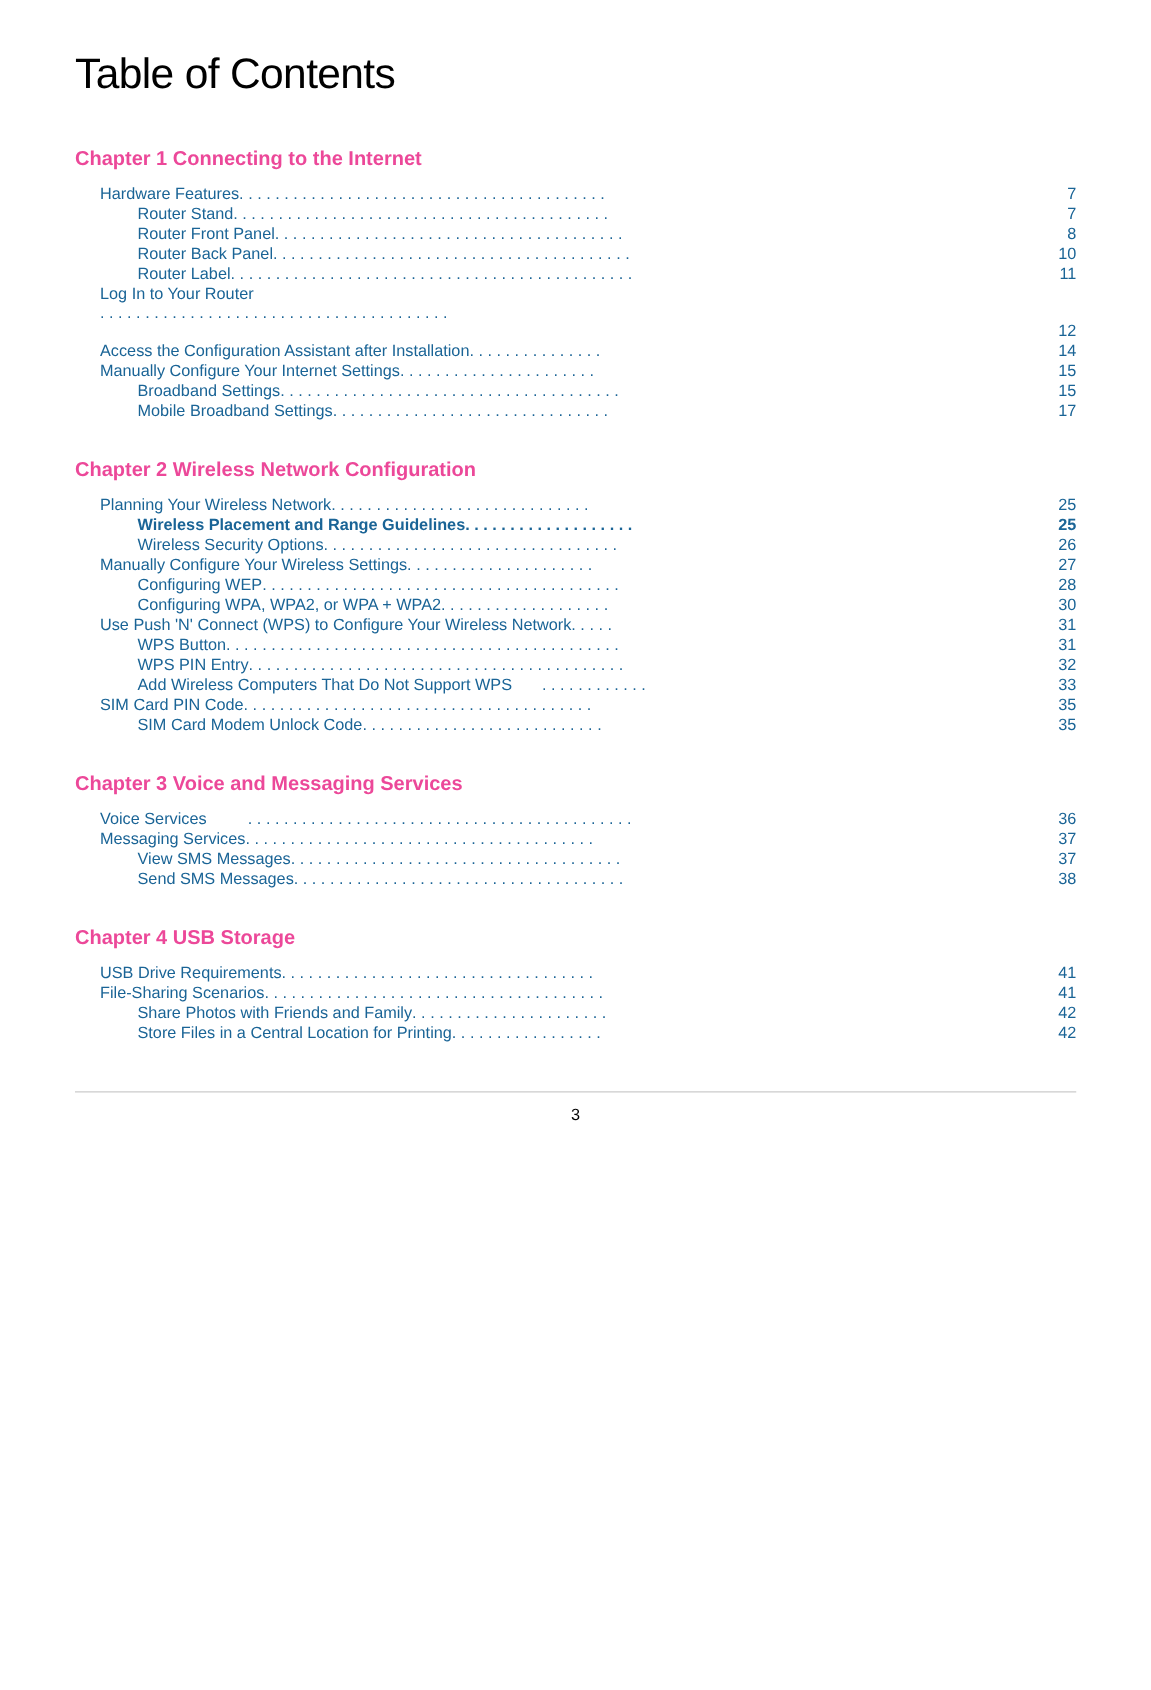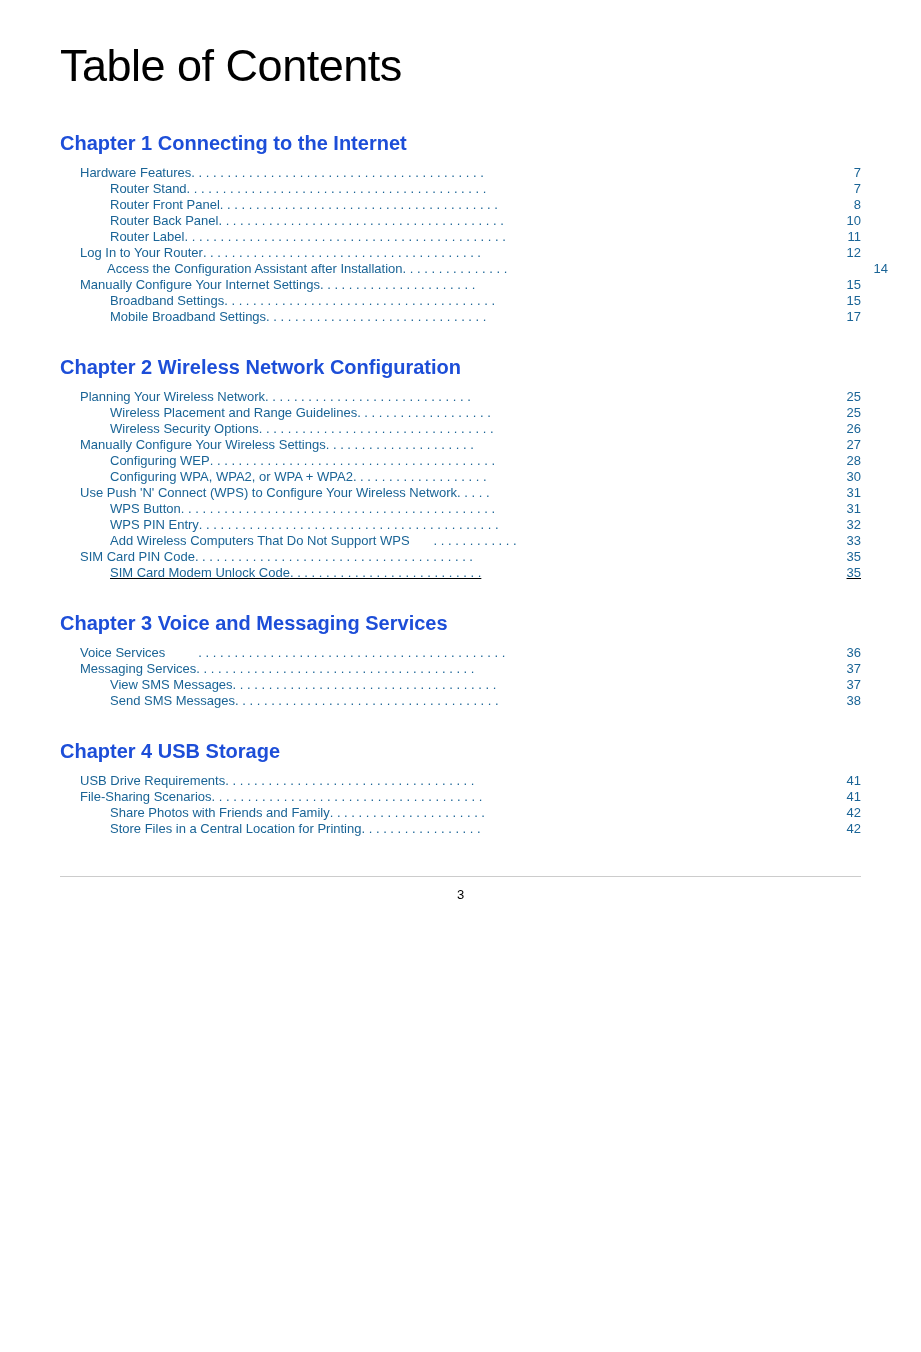--- a/index.html
+++ b/index.html
@@ -11,39 +11,39 @@
     body {
       width: 921px;
       min-height: 1352px;
       background: #ffffff;
       font-family: Arial, Helvetica, sans-serif;
       color: #000000;
       padding: 40px 60px 60px 60px;
     }
 
     .page-title {
-      font-size: 45px;
+      font-size: 34px;
       font-weight: 300;
       color: #000000;
       margin-bottom: 40px;
       letter-spacing: -0.5px;
     }
 
     .toc-container {
       padding-left: 20px;
     }
 
     .chapter-section {
       margin-bottom: 32px;
     }
 
     .chapter-heading {
-      font-size: 20px;
+      font-size: 16px;
       font-weight: bold;
-      color: #1d4ed8;
+      color: #ec4899;
       margin-bottom: 10px;
       margin-left: -20px;
     }
 
     .toc-row {
       display: flex;
       width: 100%;
       margin-bottom: 1px;
     }
 
@@ -105,26 +105,26 @@
       <div class="toc-row" style="padding-left: 30px; align-items: center;">
         <span class="toc-label">Router Back Panel</span>
         <span class="toc-dots">. . . . . . . . . . . . . . . . . . . . . . . . . . . . . . . . . . . . . . . .</span>
         <span class="toc-page">10</span>
       </div>
       <div class="toc-row" style="padding-left: 30px;">
         <span class="toc-label">Router Label</span>
         <span class="toc-dots">. . . . . . . . . . . . . . . . . . . . . . . . . . . . . . . . . . . . . . . . . . . . .</span>
         <span class="toc-page">11</span>
       </div>
-      <div class="toc-row" style="padding-left: 0px;">
+      <div class="toc-row" style="padding-left: 0px; flex-direction: column;">
         <span class="toc-label">Log In to Your Router</span>
         <span class="toc-dots">. . . . . . . . . . . . . . . . . . . . . . . . . . . . . . . . . . . . . . .</span>
         <span class="toc-page">12</span>
       </div>
-      <div class="toc-row" style="padding-left: 0px; margin-left: 27px;">
+      <div class="toc-row" style="padding-left: 0px;">
         <span class="toc-label">Access the Configuration Assistant after Installation</span>
         <span class="toc-dots">. . . . . . . . . . . . . . .</span>
         <span class="toc-page">14</span>
       </div>
       <div class="toc-row" style="padding-left: 0px; justify-content: flex-end;">
         <span class="toc-label">Manually Configure Your Internet Settings</span>
         <span class="toc-dots">. . . . . . . . . . . . . . . . . . . . . .</span>
         <span class="toc-page">15</span>
       </div>
       <div class="toc-row" style="padding-left: 30px;">
@@ -138,21 +138,21 @@
         <span class="toc-page">17</span>
       </div>
     </div>
     <div class="chapter-section">
       <div class="chapter-heading">Chapter 2    Wireless Network Configuration</div>
       <div class="toc-row" style="padding-left: 0px;">
         <span class="toc-label">Planning Your Wireless Network</span>
         <span class="toc-dots"> . . . . . . . . . . . . . . . . . . . . . . . . . . . . .</span>
         <span class="toc-page">25</span>
       </div>
-      <div class="toc-row" style="padding-left: 30px;">
+      <div class="toc-row" style="padding-left: 30px; font-weight: bold;">
         <span class="toc-label">Wireless Placement and Range Guidelines</span>
         <span class="toc-dots">. . . . . . . . . . . . . . . . . . .</span>
         <span class="toc-page">25</span>
       </div>
       <div class="toc-row" style="padding-left: 30px;">
         <span class="toc-label">Wireless Security Options</span>
         <span class="toc-dots"> . . . . . . . . . . . . . . . . . . . . . . . . . . . . . . . . .</span>
         <span class="toc-page">26</span>
       </div>
       <div class="toc-row" style="padding-left: 0px;">
@@ -188,21 +188,21 @@
       <div class="toc-row" style="padding-left: 30px; gap: 24px;">
         <span class="toc-label">Add Wireless Computers That Do Not Support WPS</span>
         <span class="toc-dots">. . . . . . . . . . . .</span>
         <span class="toc-page">33</span>
       </div>
       <div class="toc-row" style="padding-left: 0px;">
         <span class="toc-label">SIM Card PIN Code</span>
         <span class="toc-dots">. . . . . . . . . . . . . . . . . . . . . . . . . . . . . . . . . . . . . . .</span>
         <span class="toc-page">35</span>
       </div>
-      <div class="toc-row" style="padding-left: 30px; text-decoration: underline;">
+      <div class="toc-row" style="padding-left: 30px;">
         <span class="toc-label">SIM Card Modem Unlock Code</span>
         <span class="toc-dots">. . . . . . . . . . . . . . . . . . . . . . . . . . .</span>
         <span class="toc-page">35</span>
       </div>
     </div>
     <div class="chapter-section">
       <div class="chapter-heading">Chapter 3    Voice and Messaging Services</div>
       <div class="toc-row" style="padding-left: 0px; gap: 33px;">
         <span class="toc-label">Voice Services</span>
         <span class="toc-dots">. . . . . . . . . . . . . . . . . . . . . . . . . . . . . . . . . . . . . . . . . . .</span>

